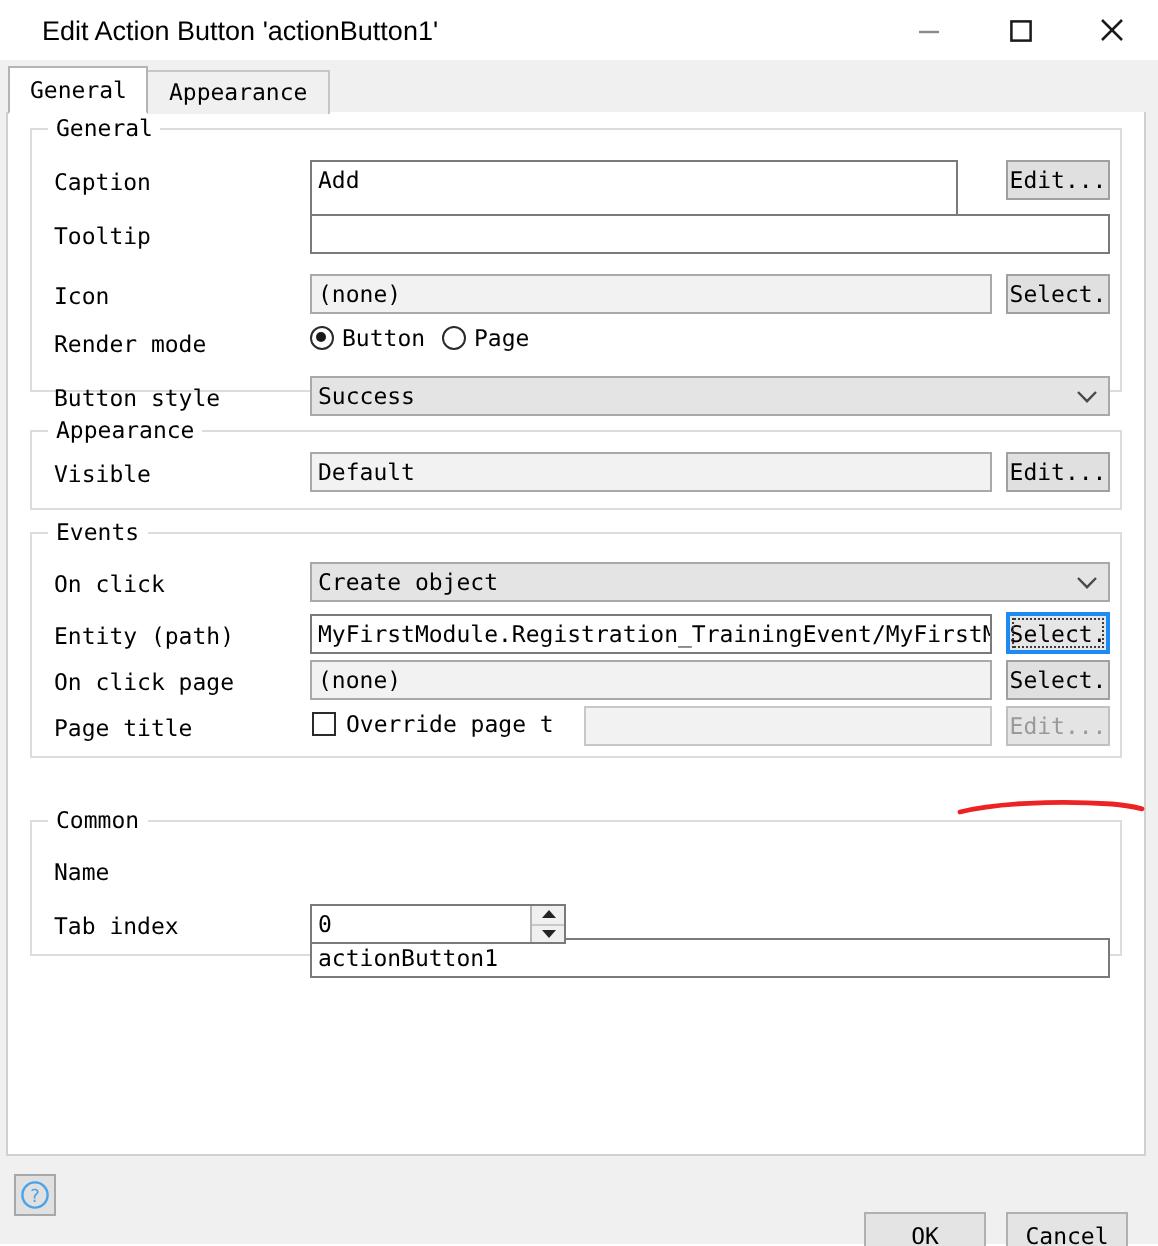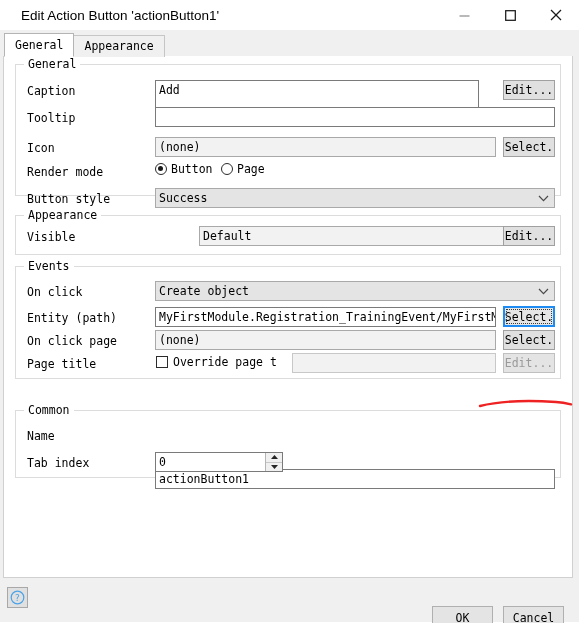--- a/index.html
+++ b/index.html
@@ -383,21 +383,21 @@
           <svg width="11" height="7" viewBox="0 0 11 7">
               <polyline points="1,1 5.5,5.6 10,1" fill="none" stroke="#4a4a4a" stroke-width="1.2"></polyline>
             </svg>
         </span>
       </div>
     </div>
 
     <div class="group" style="left:11px; top:159px; width:546px; height:40px;">
       <div class="group-title">Appearance</div>
       <div class="label" style="left:11px; top:14px;">Visible</div>
-      <div class="textbox readonly" style="left:139px; top:10px; width:341px; height:20px;margin-left:44px;">Default</div>
+      <div class="textbox readonly" style="left:139px; top:10px; width:341px; height:20px;">Default</div>
       <div class="btn" style="left:487px; top:10px; width:52px; height:20px;">Edit...</div>
     </div>
 
     <div class="group" style="left:11px; top:210px; width:546px; height:113px;">
       <div class="group-title">Events</div>
 
       <div class="label" style="left:11px; top:18px;text-align:center;">On click</div>
       <div class="combo" style="left:139px; top:14px; width:400px; height:20px;">
         <span>Create object</span>
         <span class="arrow">

